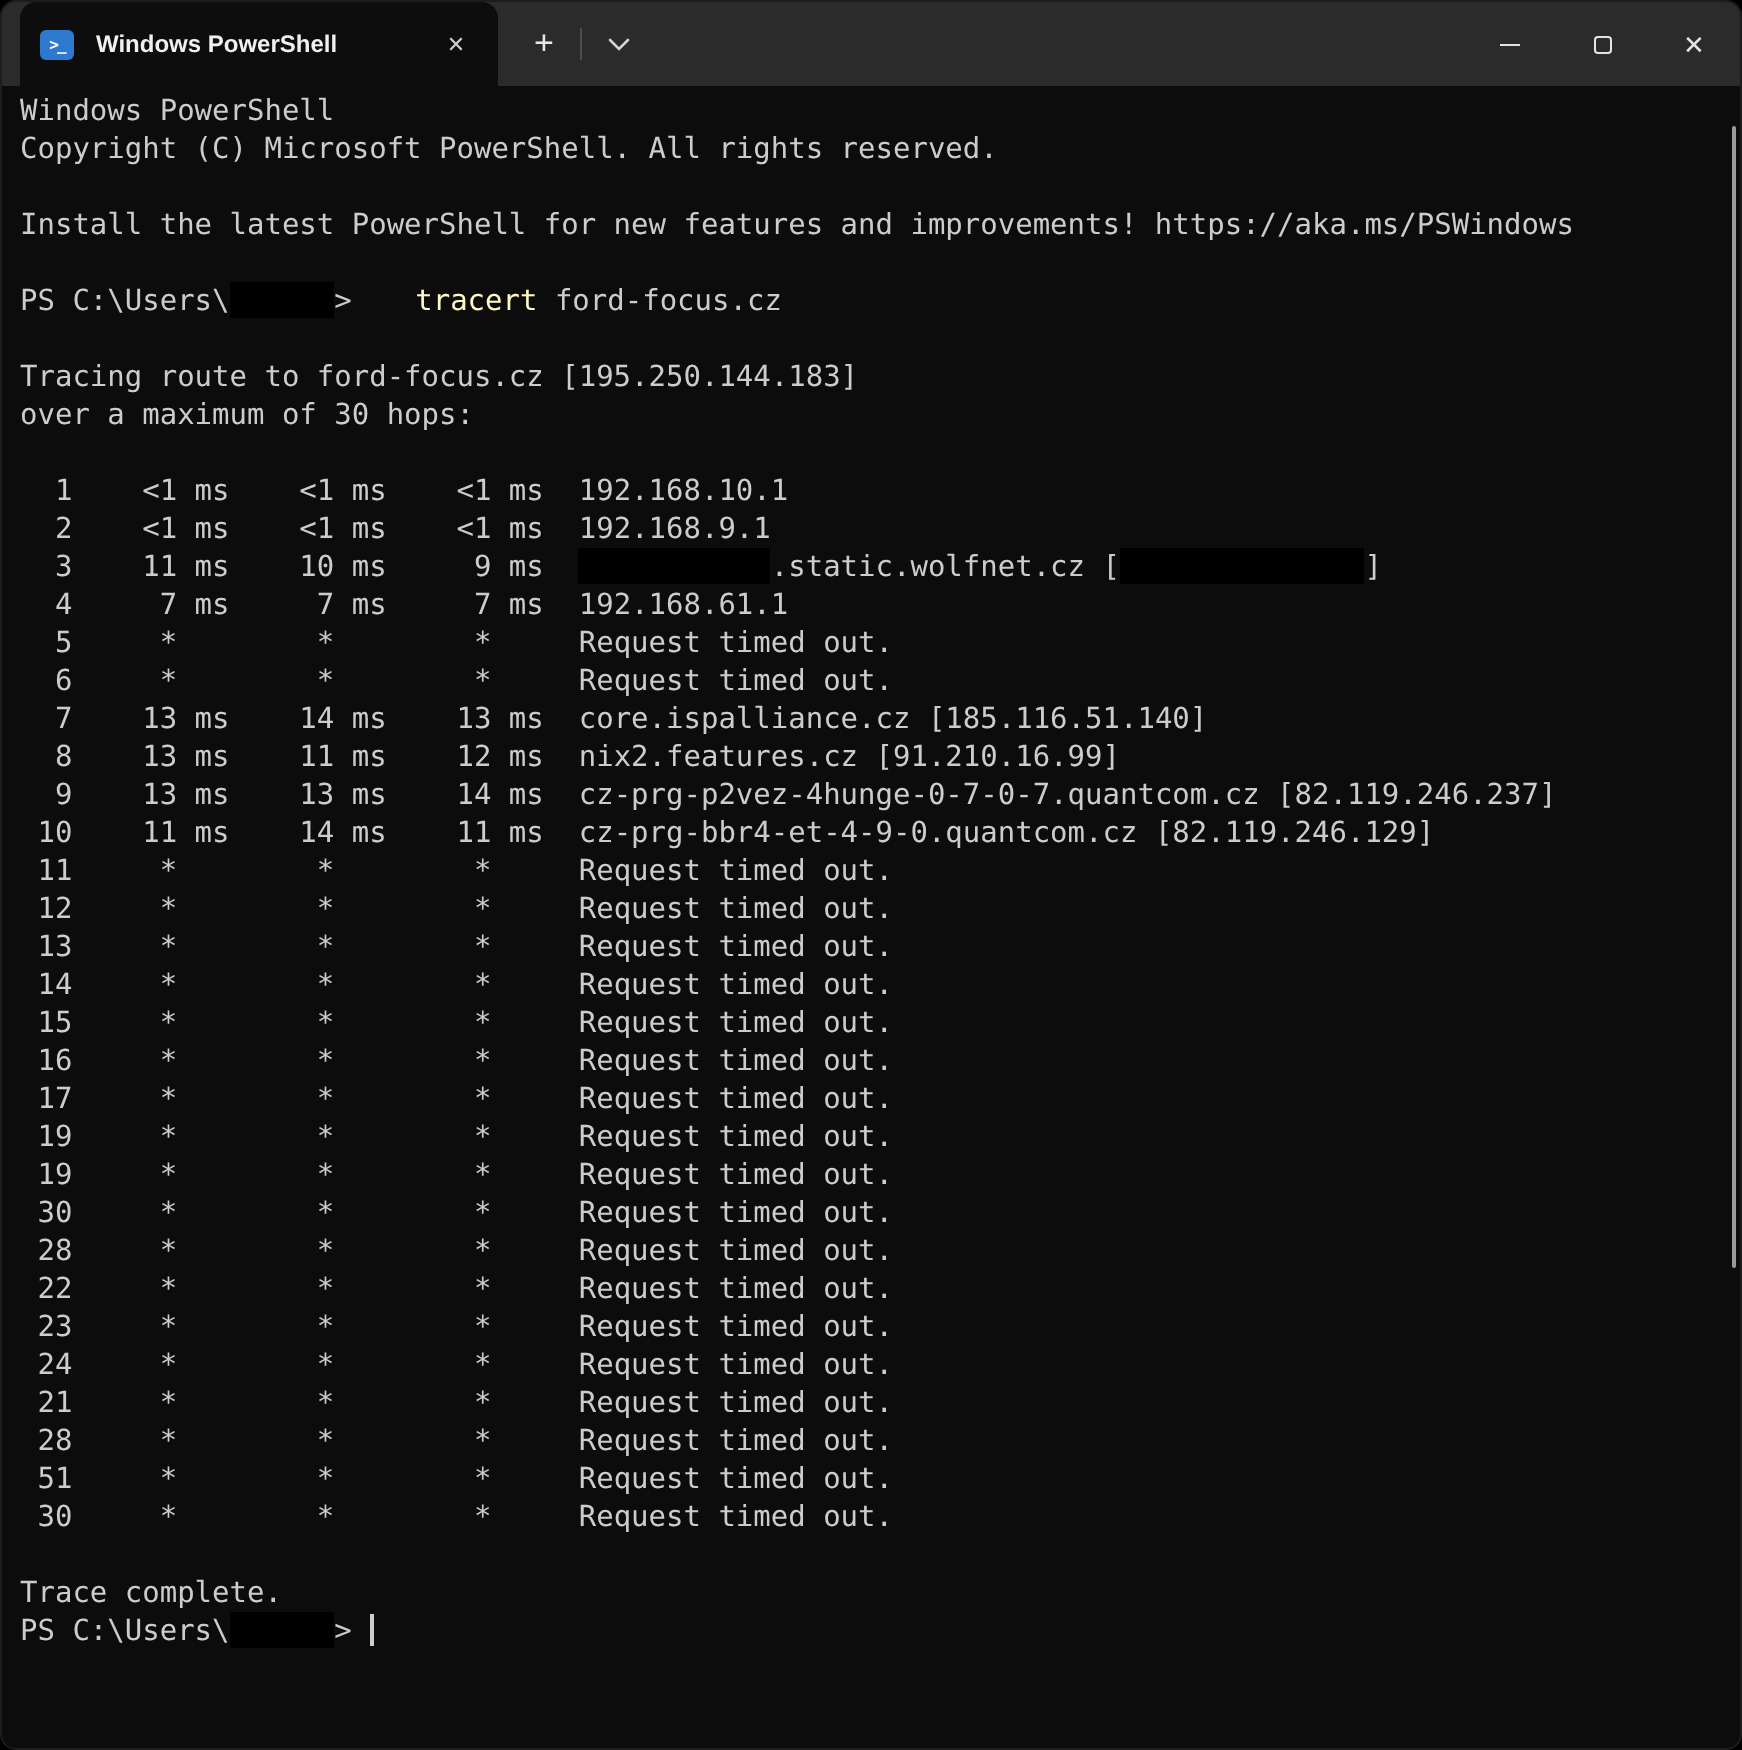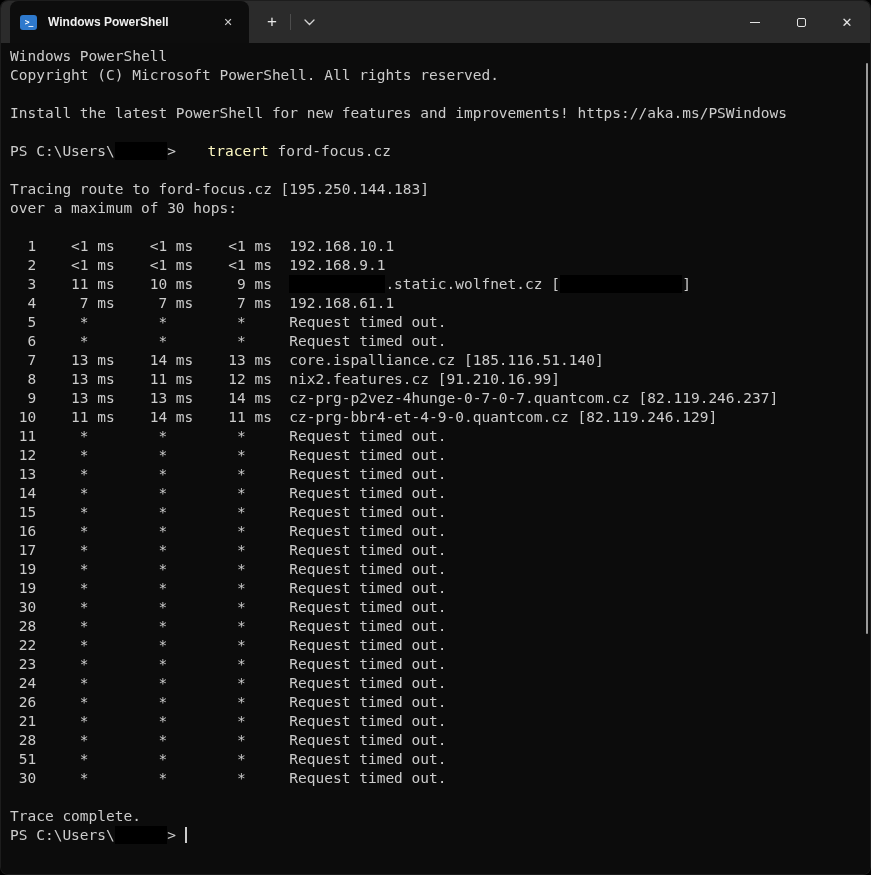--- a/index.html
+++ b/index.html
@@ -188,21 +188,20 @@
         <div class="line"><span> 15     *        *        *     </span><span>Request timed out.</span></div>
         <div class="line"><span> 16     *        *        *     </span><span>Request timed out.</span></div>
         <div class="line"><span> 17     *        *        *     </span><span>Request timed out.</span></div>
         <div class="line"><span> 19     *        *        *     </span><span>Request timed out.</span></div>
         <div class="line"><span> 19     *        *        *     </span><span>Request timed out.</span></div>
         <div class="line"><span> 30     *        *        *     </span><span>Request timed out.</span></div>
         <div class="line"><span> 28     *        *        *     </span><span>Request timed out.</span></div>
         <div class="line"><span> 22     *        *        *     </span><span>Request timed out.</span></div>
         <div class="line"><span> 23     *        *        *     </span><span>Request timed out.</span></div>
         <div class="line"><span> 24     *        *        *     </span><span>Request timed out.</span></div>
-        <div class="line"><span> 26     *        *        *     </span><span>Request timed out.</span></div>
         <div class="line"><span> 21     *        *        *     </span><span>Request timed out.</span></div>
         <div class="line"><span> 28     *        *        *     </span><span>Request timed out.</span></div>
         <div class="line"><span> 51     *        *        *     </span><span>Request timed out.</span></div>
         <div class="line"><span> 30     *        *        *     </span><span>Request timed out.</span></div>
         <div class="line"></div>
         <div class="line"><span>Trace complete.</span></div>
         <div class="line"><span>PS C:\Users\</span><span class="redact" style="width: 6ch;"></span><span>&gt; </span><span class="cursor"></span></div>
       </div>
     <div class="scrollbar-thumb"></div>
   </div>

